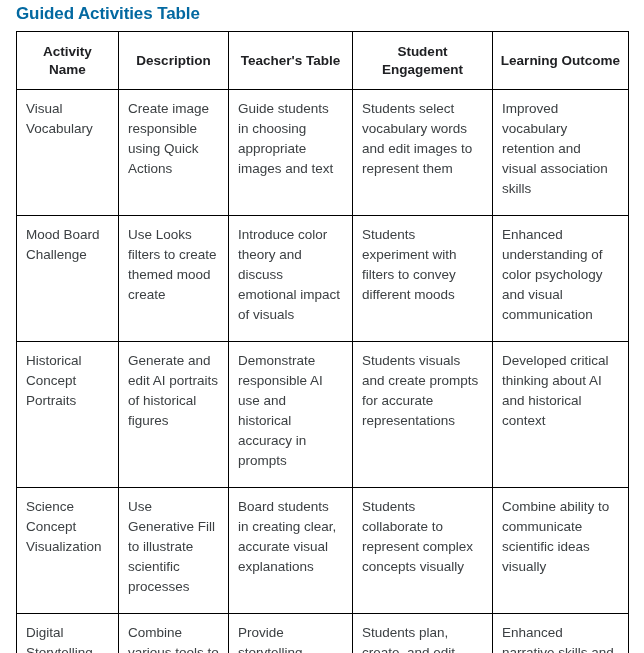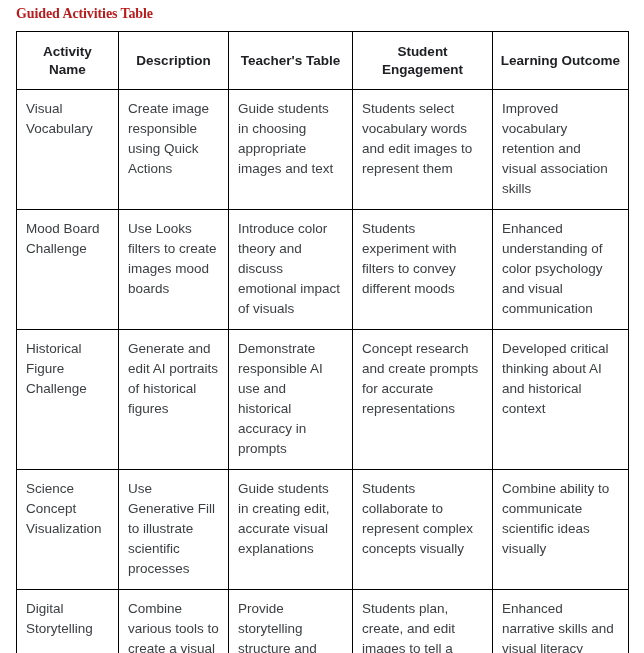--- a/index.html
+++ b/index.html
@@ -17,27 +17,26 @@
   .page {
     position: relative;
     width: 644px;
     height: 653px;
     box-sizing: border-box;
   }
   .page-title {
     position: absolute;
     left: 16px;
     top: 2px;
-    font-size: 14px;
+    font-size: 17px;
     font-weight: bold;
-    color: #b91c1c;
+    color: #0369a1;
     letter-spacing: -0.1px;
     line-height: 24px;
     white-space: nowrap;
-    font-family: Liberation Serif, serif;
   }
   .table-wrap {
     position: absolute;
     left: 16px;
     top: 31px;
     width: 612px;
   }
   table.activities {
     border-collapse: collapse;
     table-layout: fixed;
@@ -47,21 +46,21 @@
   table.activities col.c0 { width: 102px; }
   table.activities col.c1 { width: 110px; }
   table.activities col.c2 { width: 124px; }
   table.activities col.c3 { width: 140px; }
   table.activities col.c4 { width: 136px; }
 
   table.activities th,
   table.activities td {
     border: 1.2px solid #000000;
     vertical-align: top;
-    padding: 9px 9px 10px 9px;
+    padding: 9px 9px 16px 9px;
     box-sizing: border-box;
   }
   table.activities thead th {
     text-align: center;
     vertical-align: middle;
     font-weight: bold;
     font-size: 13.5px;
     line-height: 18px;
     color: #202124;
     height: 58px;
@@ -108,36 +107,36 @@
       <tbody>
         <tr class="r0">
           <td>Visual Vocabulary</td>
           <td>Create image responsible using Quick Actions</td>
           <td>Guide students in choosing appropriate images and text</td>
           <td>Students select vocabulary words and edit images to represent them</td>
           <td>Improved vocabulary retention and visual association skills</td>
         </tr>
         <tr class="r1">
           <td>Mood Board Challenge</td>
-          <td>Use Looks filters to create images mood boards</td>
+          <td>Use Looks filters to create themed mood create</td>
           <td>Introduce color theory and discuss emotional impact of visuals</td>
           <td>Students experiment with filters to convey different moods</td>
           <td>Enhanced understanding of color psychology and visual communication</td>
         </tr>
         <tr class="r2">
-          <td>Historical Figure Challenge</td>
+          <td>Historical Concept Portraits</td>
           <td>Generate and edit AI portraits of historical figures</td>
           <td>Demonstrate responsible AI use and historical accuracy in prompts</td>
-          <td>Concept research and create prompts for accurate representations</td>
+          <td>Students visuals and create prompts for accurate representations</td>
           <td>Developed critical thinking about AI and historical context</td>
         </tr>
         <tr class="r3">
           <td>Science Concept Visualization</td>
           <td>Use Generative Fill to illustrate scientific processes</td>
-          <td>Guide students in creating edit, accurate visual explanations</td>
+          <td>Board students in creating clear, accurate visual explanations</td>
           <td>Students collaborate to represent complex concepts visually</td>
           <td>Combine ability to communicate scientific ideas visually</td>
         </tr>
         <tr class="r4">
           <td>Digital Storytelling</td>
           <td>Combine various tools to create a visual narrative</td>
           <td>Provide storytelling structure and technical support</td>
           <td>Students plan, create, and edit images to tell a cohesive story</td>
           <td>Enhanced narrative skills and visual literacy</td>
         </tr>

